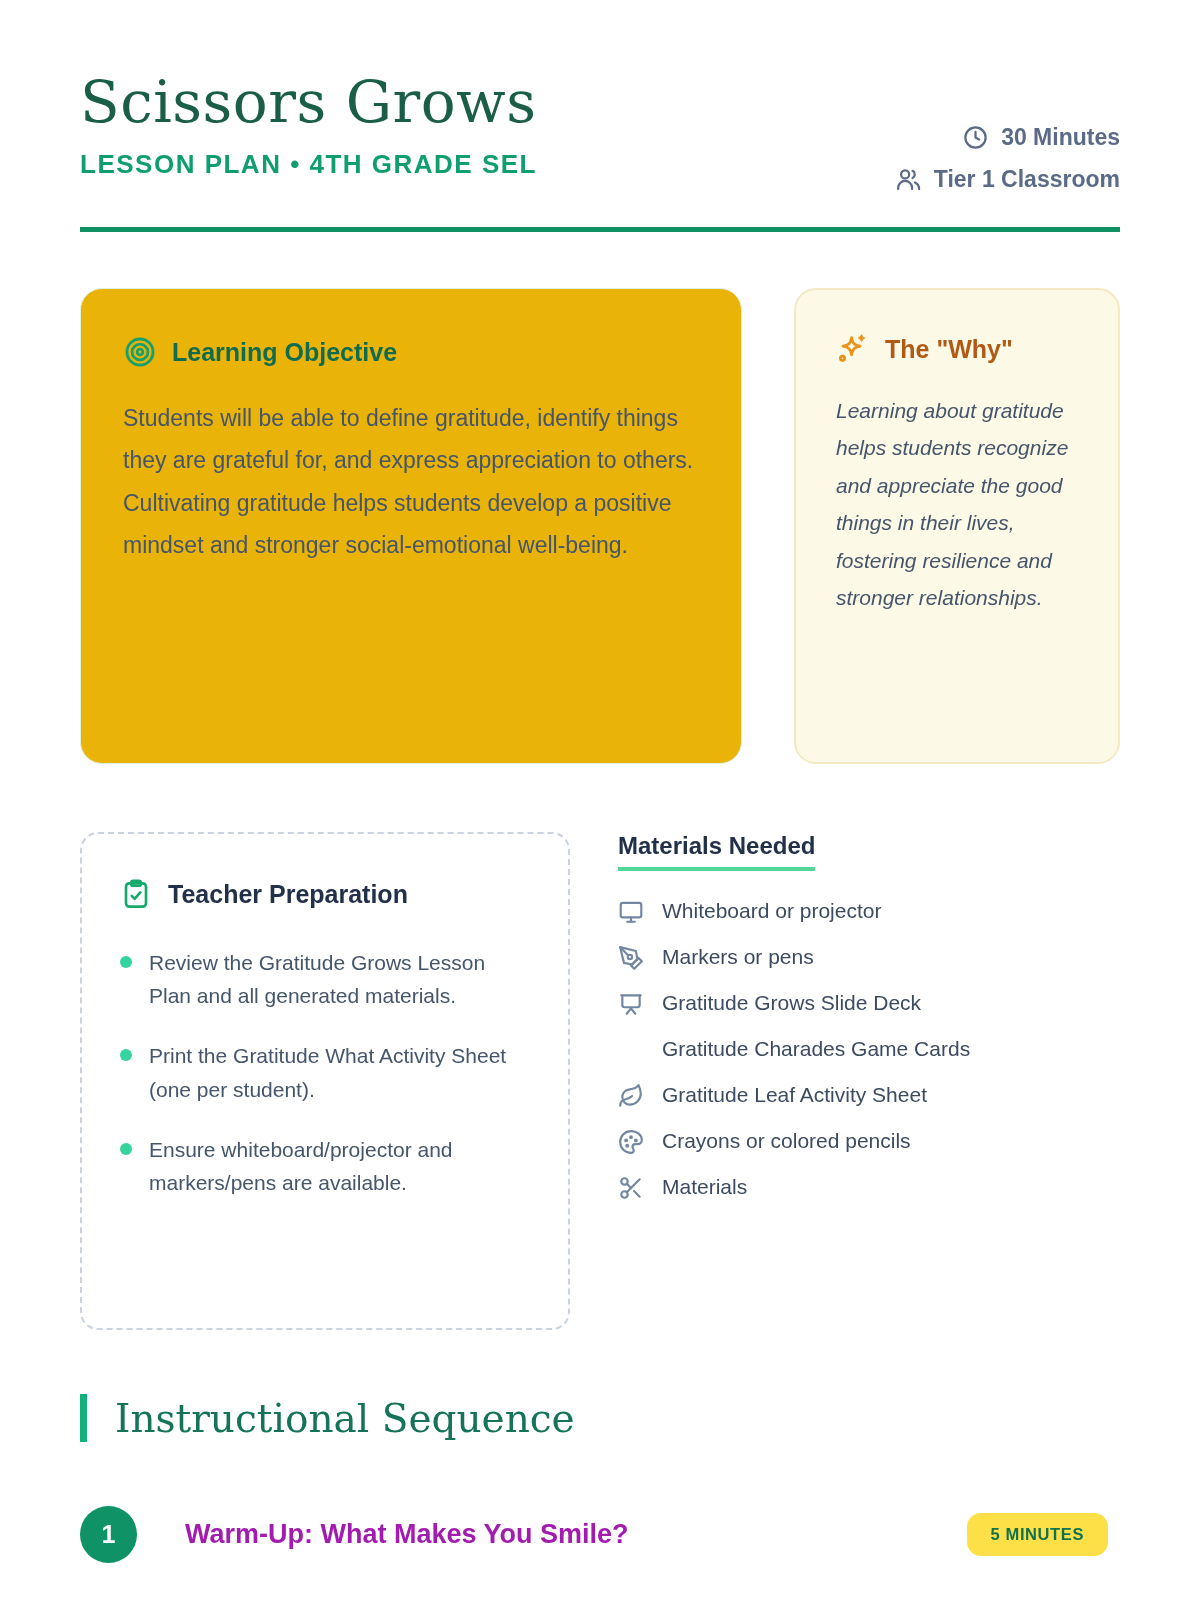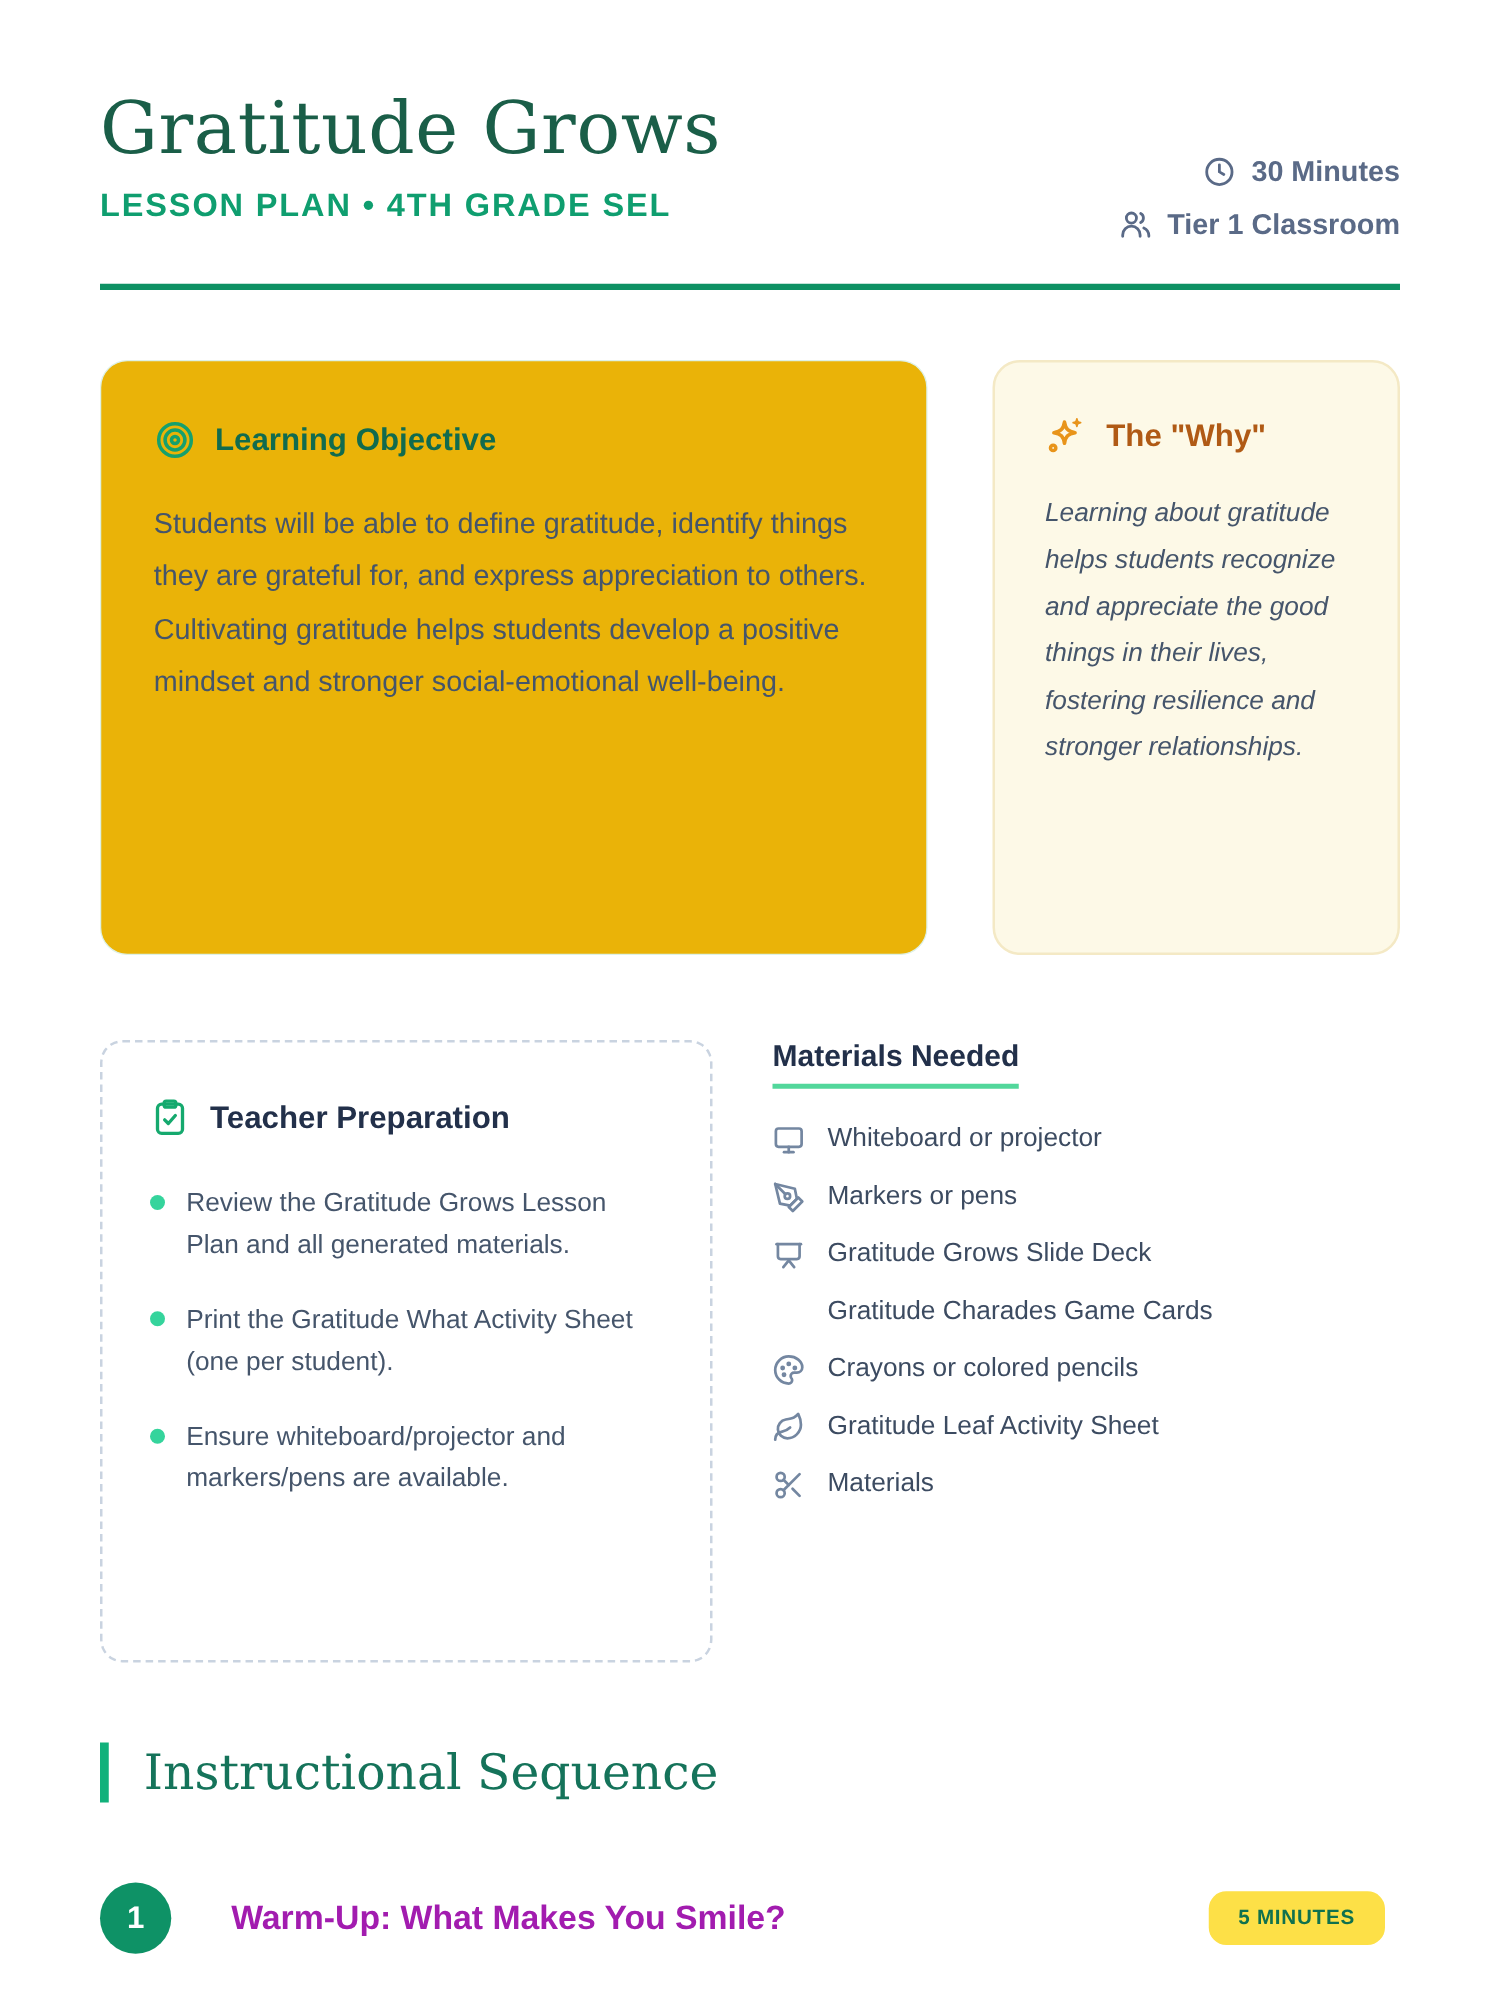--- a/index.html
+++ b/index.html
@@ -145,21 +145,21 @@
     white-space: nowrap;
   }
 </style>
 </head>
 <body>
 
 <div class="page">
 
   <header class="header">
     <div class="header-left">
-      <h1 class="page-title">Gratitude Grows</h1>
+      <h1 class="page-title">Scissors Grows</h1>
       <div class="page-subtitle">LESSON PLAN • 4TH GRADE SEL</div>
     </div>
     <div class="header-meta">
       <div class="meta-row">
         <svg viewBox="0 0 24 24" fill="none" stroke="#5a6a87" stroke-width="2" stroke-linecap="round" stroke-linejoin="round">
           <circle cx="12" cy="12" r="9"></circle>
           <path d="M12 7v5l3.2 1.8"></path>
         </svg>
         <span class="meta-label">30 Minutes</span>
       </div>
@@ -256,37 +256,37 @@
             <path d="m8 21 4-5 4 5"></path>
           </svg>
           <span class="materials-item-label">Gratitude Grows Slide Deck</span>
         </li>
         <li class="materials-item">
           <span class="mat-icon"></span>
           <span class="materials-item-label">Gratitude Charades Game Cards</span>
         </li>
         <li class="materials-item">
           <svg class="mat-icon" viewBox="0 0 24 24" fill="none" stroke="currentColor" stroke-width="2" stroke-linecap="round" stroke-linejoin="round">
+            <path d="M11 20A7 7 0 0 1 9.8 6.1C15.5 5 17 4.5 19 2c1 2 2 4.2 2 8 0 5.5-4.8 10-10 10Z"></path>
+            <path d="M2 21c0-3 1.9-5.4 5.1-6C9.5 14.5 12 13 13 12"></path>
+          </svg>
+          <span class="materials-item-label">Gratitude Leaf Activity Sheet</span>
+        </li>
+        <li class="materials-item">
+          <svg class="mat-icon" viewBox="0 0 24 24" fill="none" stroke="currentColor" stroke-width="2" stroke-linecap="round" stroke-linejoin="round">
             <path d="M12 2a10 10 0 0 0 0 20c1.4 0 2.5-1.1 2.5-2.5 0-.6-.2-1.1-.6-1.6-.3-.4-.5-.9-.5-1.4 0-1.4 1.1-2.5 2.5-2.5H18a4 4 0 0 0 4-4c0-4.4-4.5-8-10-8Z"></path>
             <circle cx="7.5" cy="10.5" r="0.8" fill="currentColor"></circle>
             <circle cx="12" cy="7.5" r="0.8" fill="currentColor"></circle>
             <circle cx="16.5" cy="10.5" r="0.8" fill="currentColor"></circle>
             <circle cx="8.5" cy="15.5" r="0.8" fill="currentColor"></circle>
           </svg>
           <span class="materials-item-label">Crayons or colored pencils</span>
         </li>
         <li class="materials-item">
           <svg class="mat-icon" viewBox="0 0 24 24" fill="none" stroke="currentColor" stroke-width="2" stroke-linecap="round" stroke-linejoin="round">
-            <path d="M11 20A7 7 0 0 1 9.8 6.1C15.5 5 17 4.5 19 2c1 2 2 4.2 2 8 0 5.5-4.8 10-10 10Z"></path>
-            <path d="M2 21c0-3 1.9-5.4 5.1-6C9.5 14.5 12 13 13 12"></path>
-          </svg>
-          <span class="materials-item-label">Gratitude Leaf Activity Sheet</span>
-        </li>
-        <li class="materials-item">
-          <svg class="mat-icon" viewBox="0 0 24 24" fill="none" stroke="currentColor" stroke-width="2" stroke-linecap="round" stroke-linejoin="round">
             <circle cx="6" cy="6" r="3"></circle>
             <circle cx="6" cy="18" r="3"></circle>
             <path d="M8.12 8.12 12 12"></path>
             <path d="M20 4 8.12 15.88"></path>
             <path d="M14.8 14.8 20 20"></path>
           </svg>
           <span class="materials-item-label">Materials</span>
         </li>
       </ul>
     </div>

